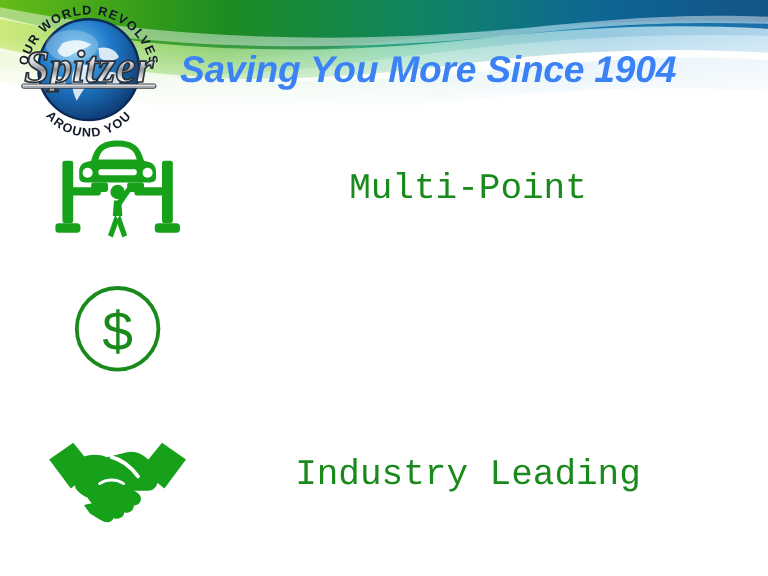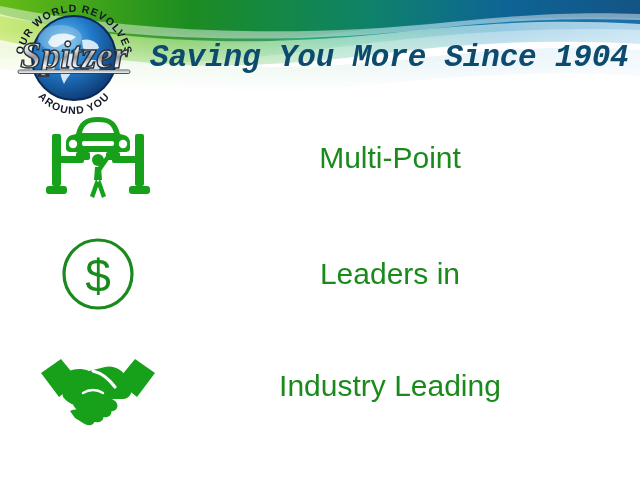--- a/index.html
+++ b/index.html
@@ -48,55 +48,55 @@
   }
   #logo svg { display: block; width: 140px; height: 112px; }
 
   
   #headline {
     position: absolute;
     left: 150px;
     top: 40px;
     width: 486px;
     text-align: left;
-    font-family: Liberation Mono, monospace;
+    font-family: Liberation Sans, sans-serif;
     font-style: italic;
     font-weight: bold;
     font-size: 31px;
     letter-spacing: -0.2px;
-    color: #0c4a6e;
+    color: #3b82f6;
     white-space: nowrap;
   }
 
   
   .feature-row {
     position: absolute;
     display: flex;
     align-items: center;
     width: 600px;
     left: 8px;
   }
   #row-inspection { top: 108px;  height: 100px; }
   #row-pricing    { top: 226px;  height: 96px; }
-  #row-service    { top: 336px;  height: 100px; }
+  #row-service    { top: 346px;  height: 100px; }
 
   .feature-icon {
     width: 180px;
     flex: 0 0 180px;
     display: flex;
     align-items: center;
     justify-content: center;
   }
   .feature-icon svg { display: block; }
 
   .feature-text {
     flex: 1 1 auto;
     text-align: center;
     color: #1a8a1c;
-    font-family: Liberation Sans, sans-serif;
+    font-family: Liberation Mono, monospace;
     font-weight: normal;
     font-size: 30px;
     line-height: 1.16;
     padding-right: 16px;
   }
   .feature-text .line { display: block; white-space: nowrap; }
 </style>
 </head>
 <body>
 
@@ -252,21 +252,20 @@
   <div class="feature-row" id="row-pricing">
 
     <div class="feature-icon">
       <svg width="78" height="78" viewBox="0 0 78 78" aria-hidden="true">
         <circle cx="39" cy="39" r="34" fill="none" stroke="#1a8a1c" stroke-width="3.2"></circle>
         <text x="39" y="57" text-anchor="middle" font-family="'Liberation Sans', sans-serif" font-size="46" fill="#1a8a1c">$</text>
       </svg>
     </div>
 
     <div class="feature-text">
-      <span class="line">Leaders in</span>
     </div>
   </div>
 
   <div class="feature-row" id="row-service">
 
     <div class="feature-icon">
       <svg width="118" height="86" viewBox="0 0 118 86" aria-hidden="true">
         <g fill="#17a01a">
 
           <path d="M2,30 L22,16 L40,38 L20,54 Z"></path>

